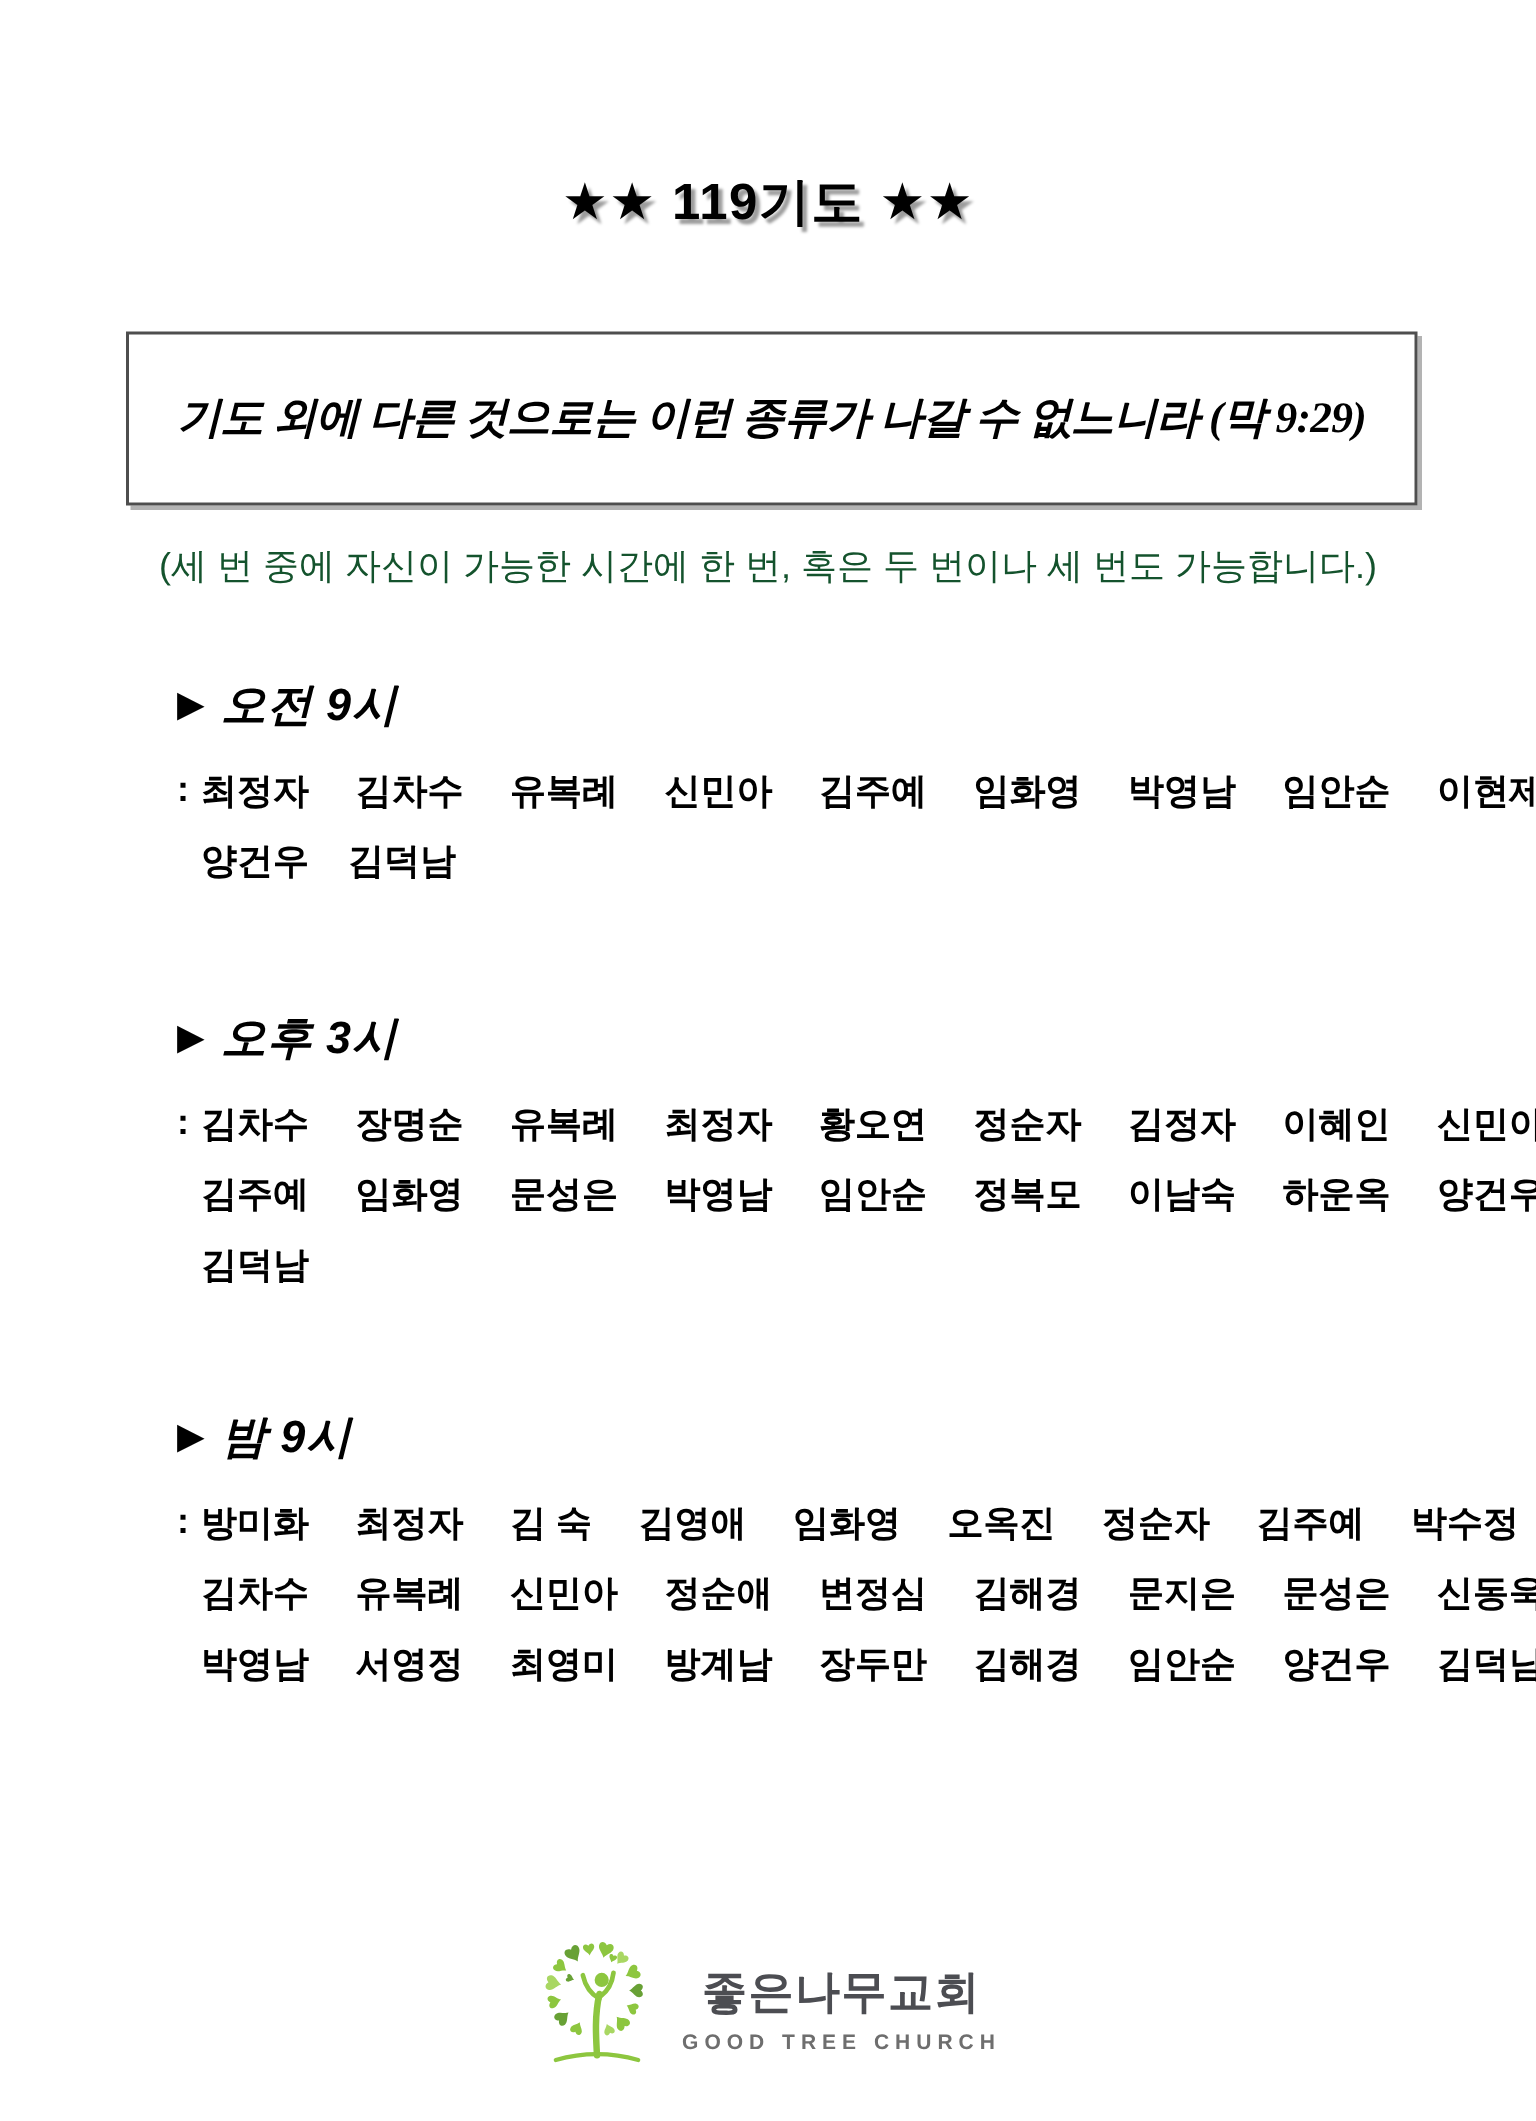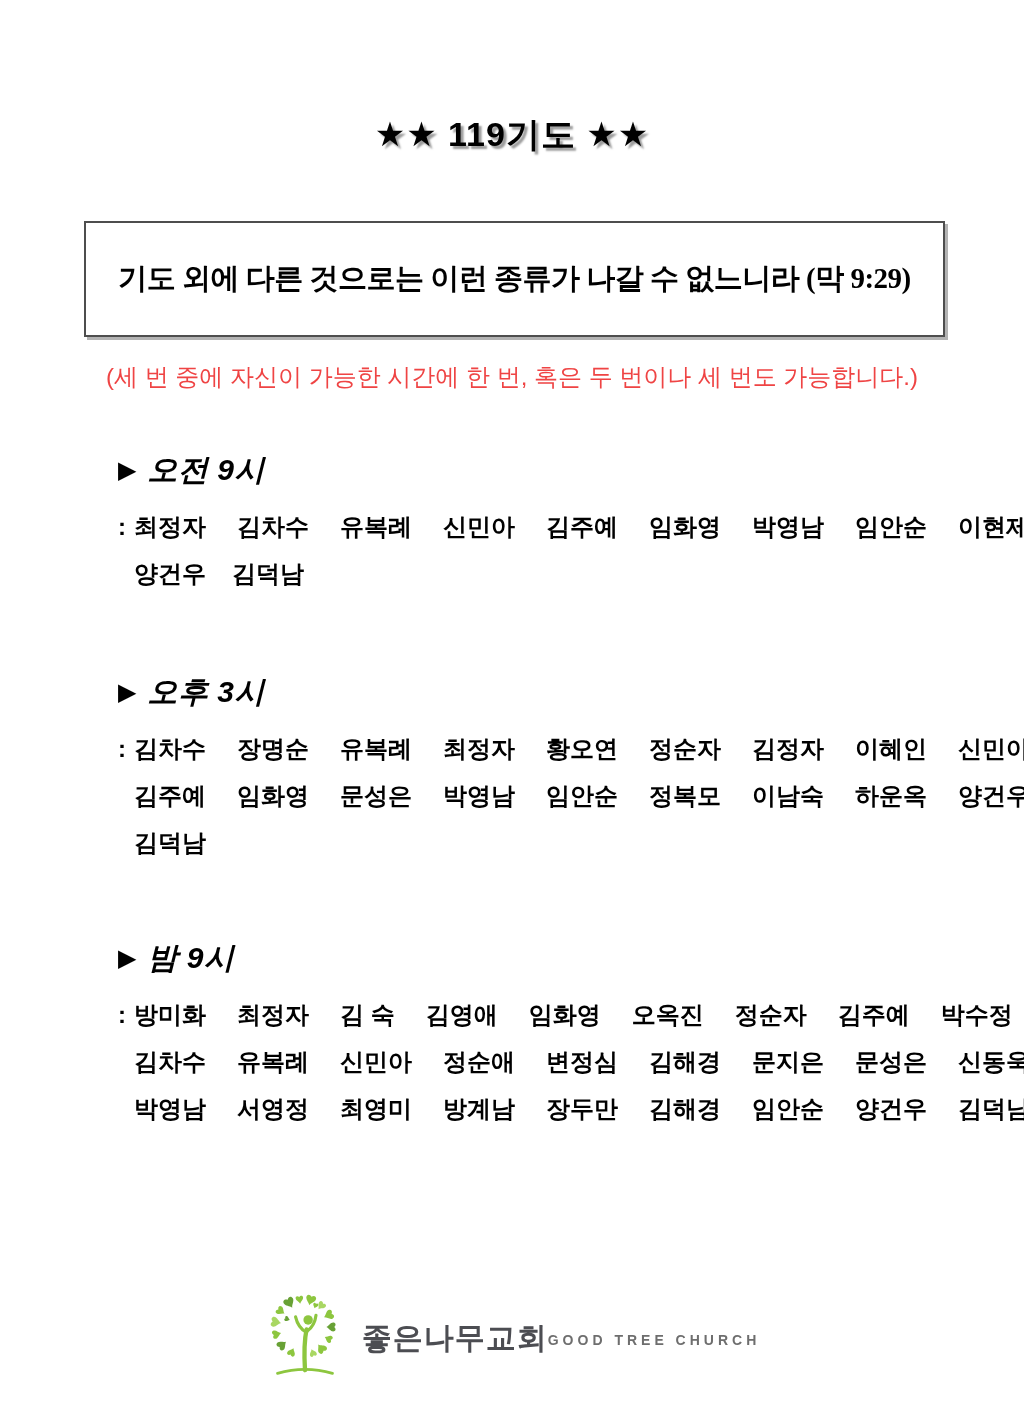--- a/index.html
+++ b/index.html
@@ -25,32 +25,33 @@
   
   .quote-box {
     position: absolute; left: 84px; top: 221px;
     width: 861px; height: 116px;
     background: #fff;
     border: 2px solid #4e4e4e;
     box-shadow: 3px 3px 0 #b3b3b3;
     display: flex; flex-direction: row;
     align-items: center; justify-content: center;
     gap: 12px;
+    font-style: italic;
   }
   .quote-line {
     font-family: "Liberation Serif", "DejaVu Serif", serif;
     font-weight: bold; font-size: 29px; color: #000;
     letter-spacing: -0.5px; white-space: nowrap;
   }
 
   
   .note {
     position: absolute; top: 361px; left: 0; width: 100%;
     text-align: center;
-    font-size: 24px; color: #ef4444;
+    font-size: 24px; color: #14532d;
   }
 
   
   .section { position: absolute; left: 118px; width: 784px; }
   .section-1 { top: 450px; }
   .section-2 { top: 672px; }
   .section-3 { top: 938px; }
 
   .section-header {
     display: flex; align-items: center; gap: 11px;
@@ -70,21 +71,21 @@
   .names.justify { justify-content: space-between; gap: 31px; }
   .names.left { justify-content: flex-start; gap: 26px; }
 
   
   .footer {
     position: absolute; top: 1294px; left: 0; width: 100%;
     display: flex; justify-content: center; align-items: center;
     gap: 16px;
   }
   .logo-icon { width: 82px; height: 88px; display: block; }
-  .logo-text { display: flex; align-items: center; }
+  .logo-text { display: flex; flex-direction: column; align-items: center; }
   .church-name {
     font-size: 30px; font-weight: bold;
     color: var(--name-color, #4c4d52);
     letter-spacing: 1px;
   }
   .church-sub {
     margin-top: 4px;
     font-size: 14px; font-weight: bold;
     letter-spacing: 4px;
     color: var(--subtitle-color, #6e6e6e);

